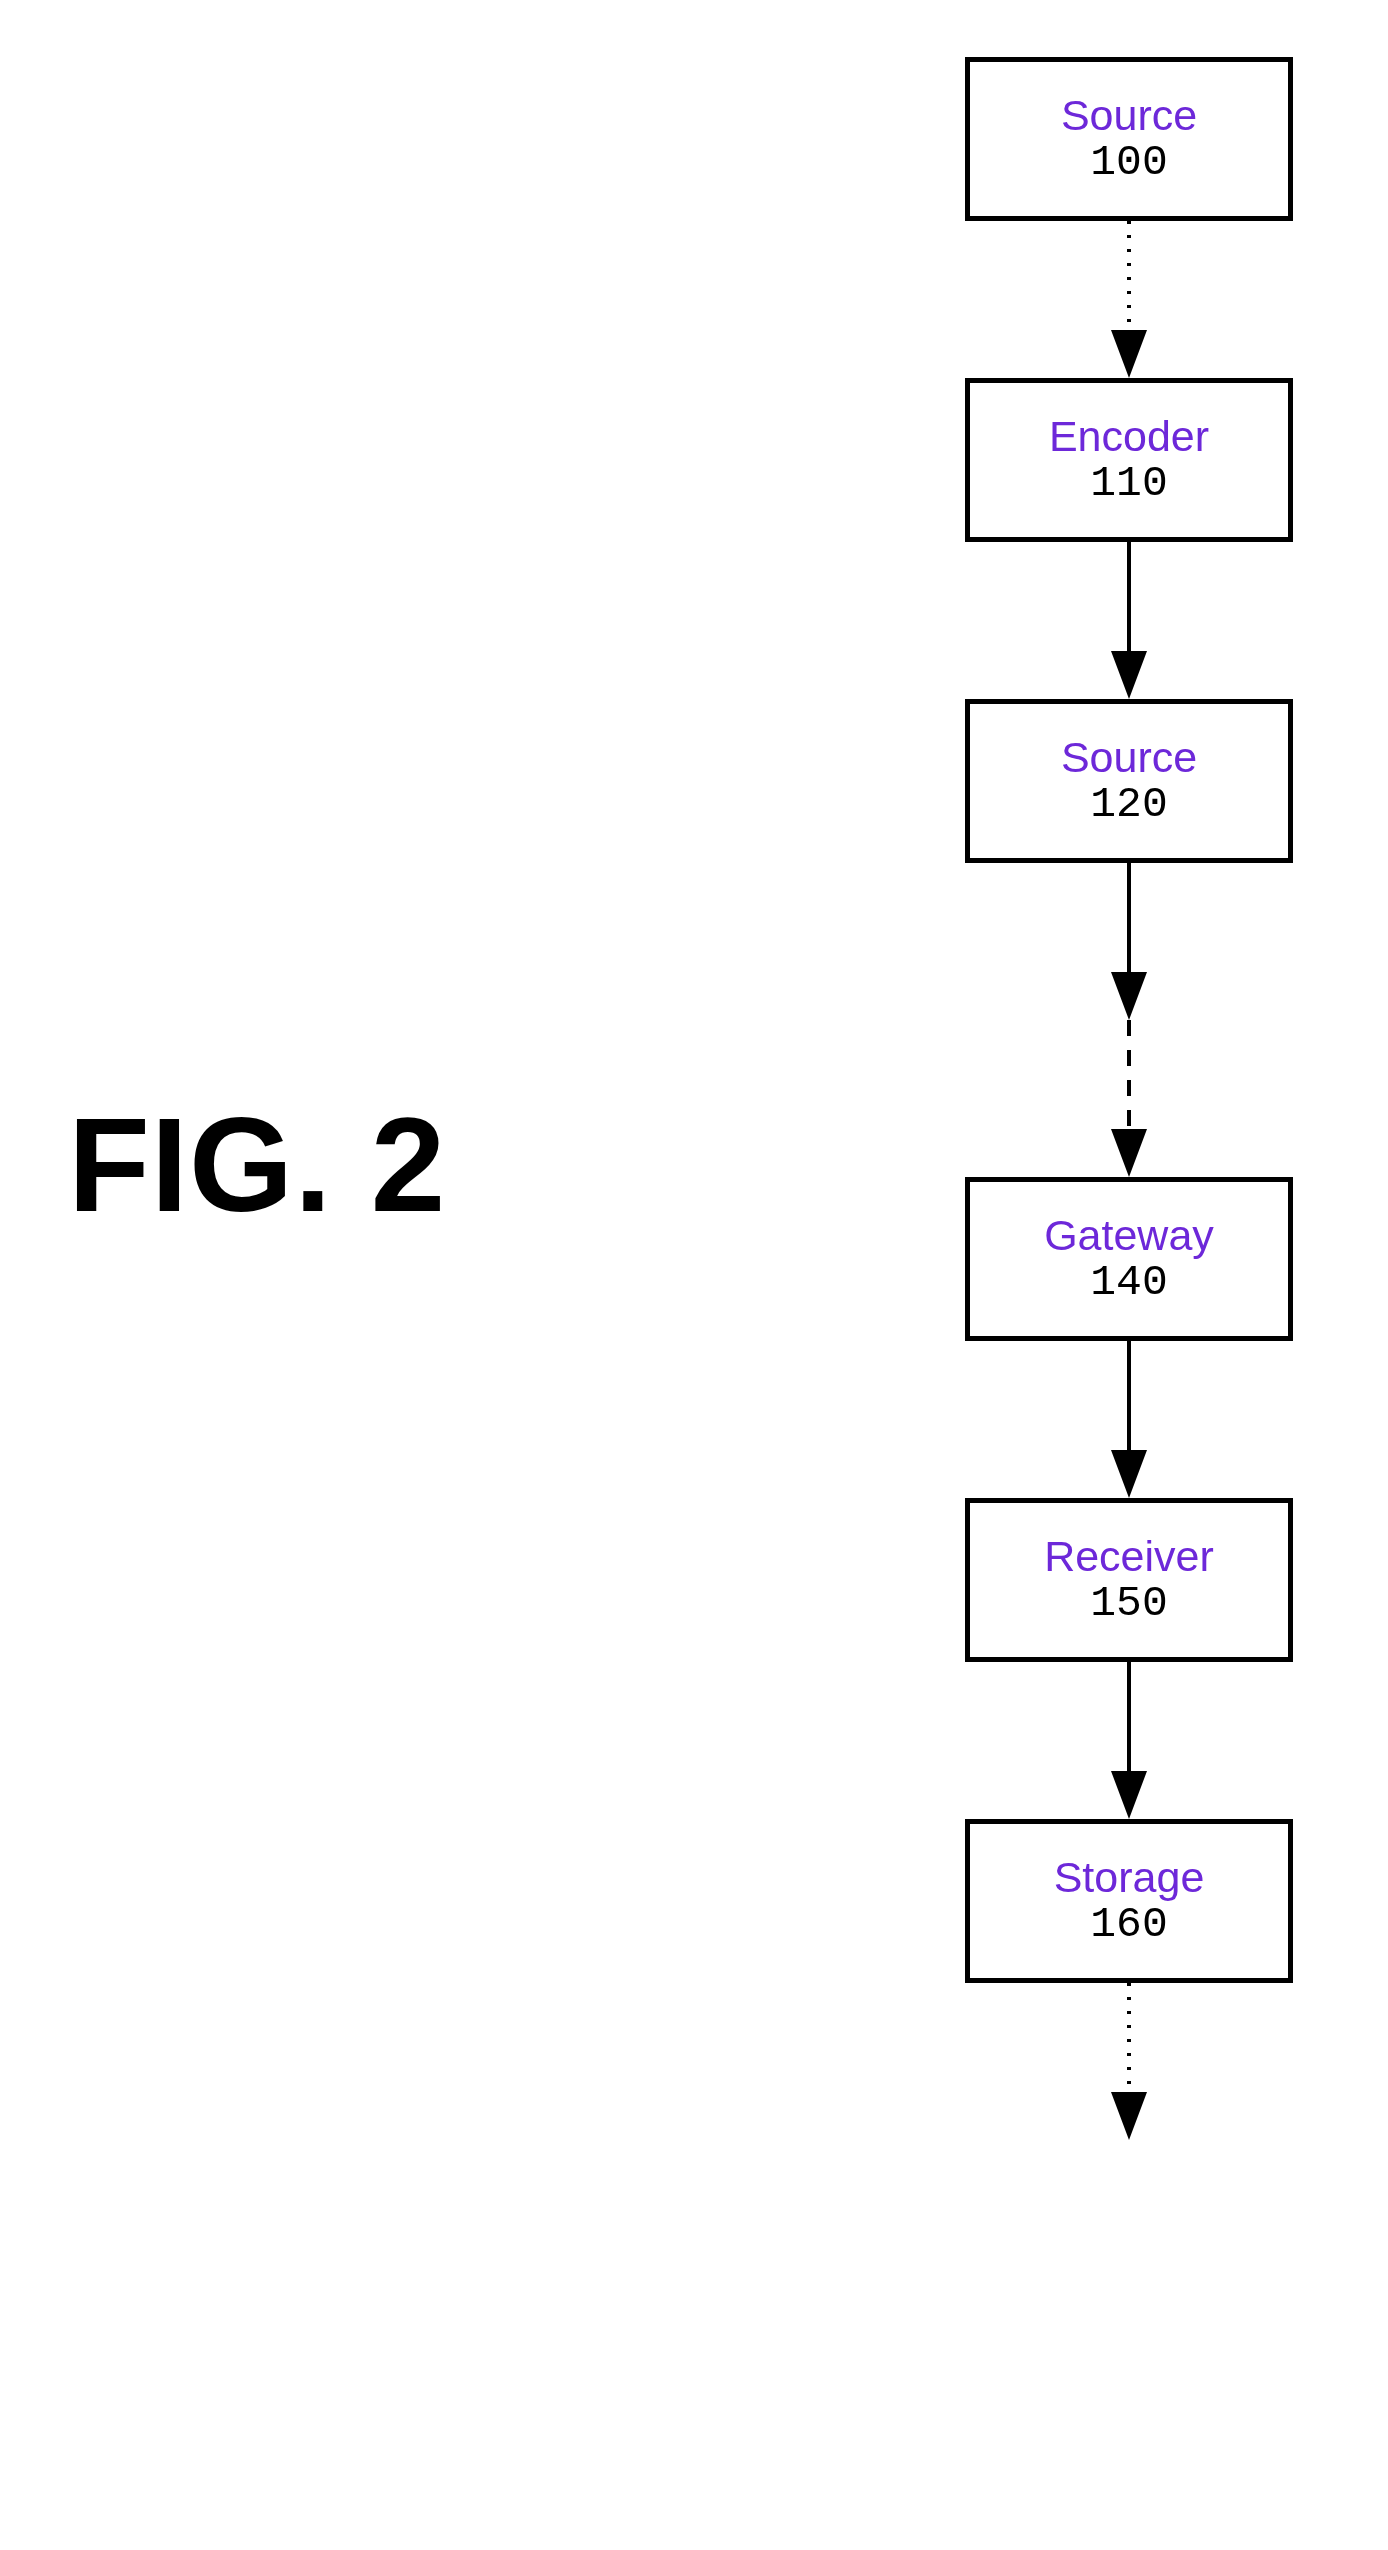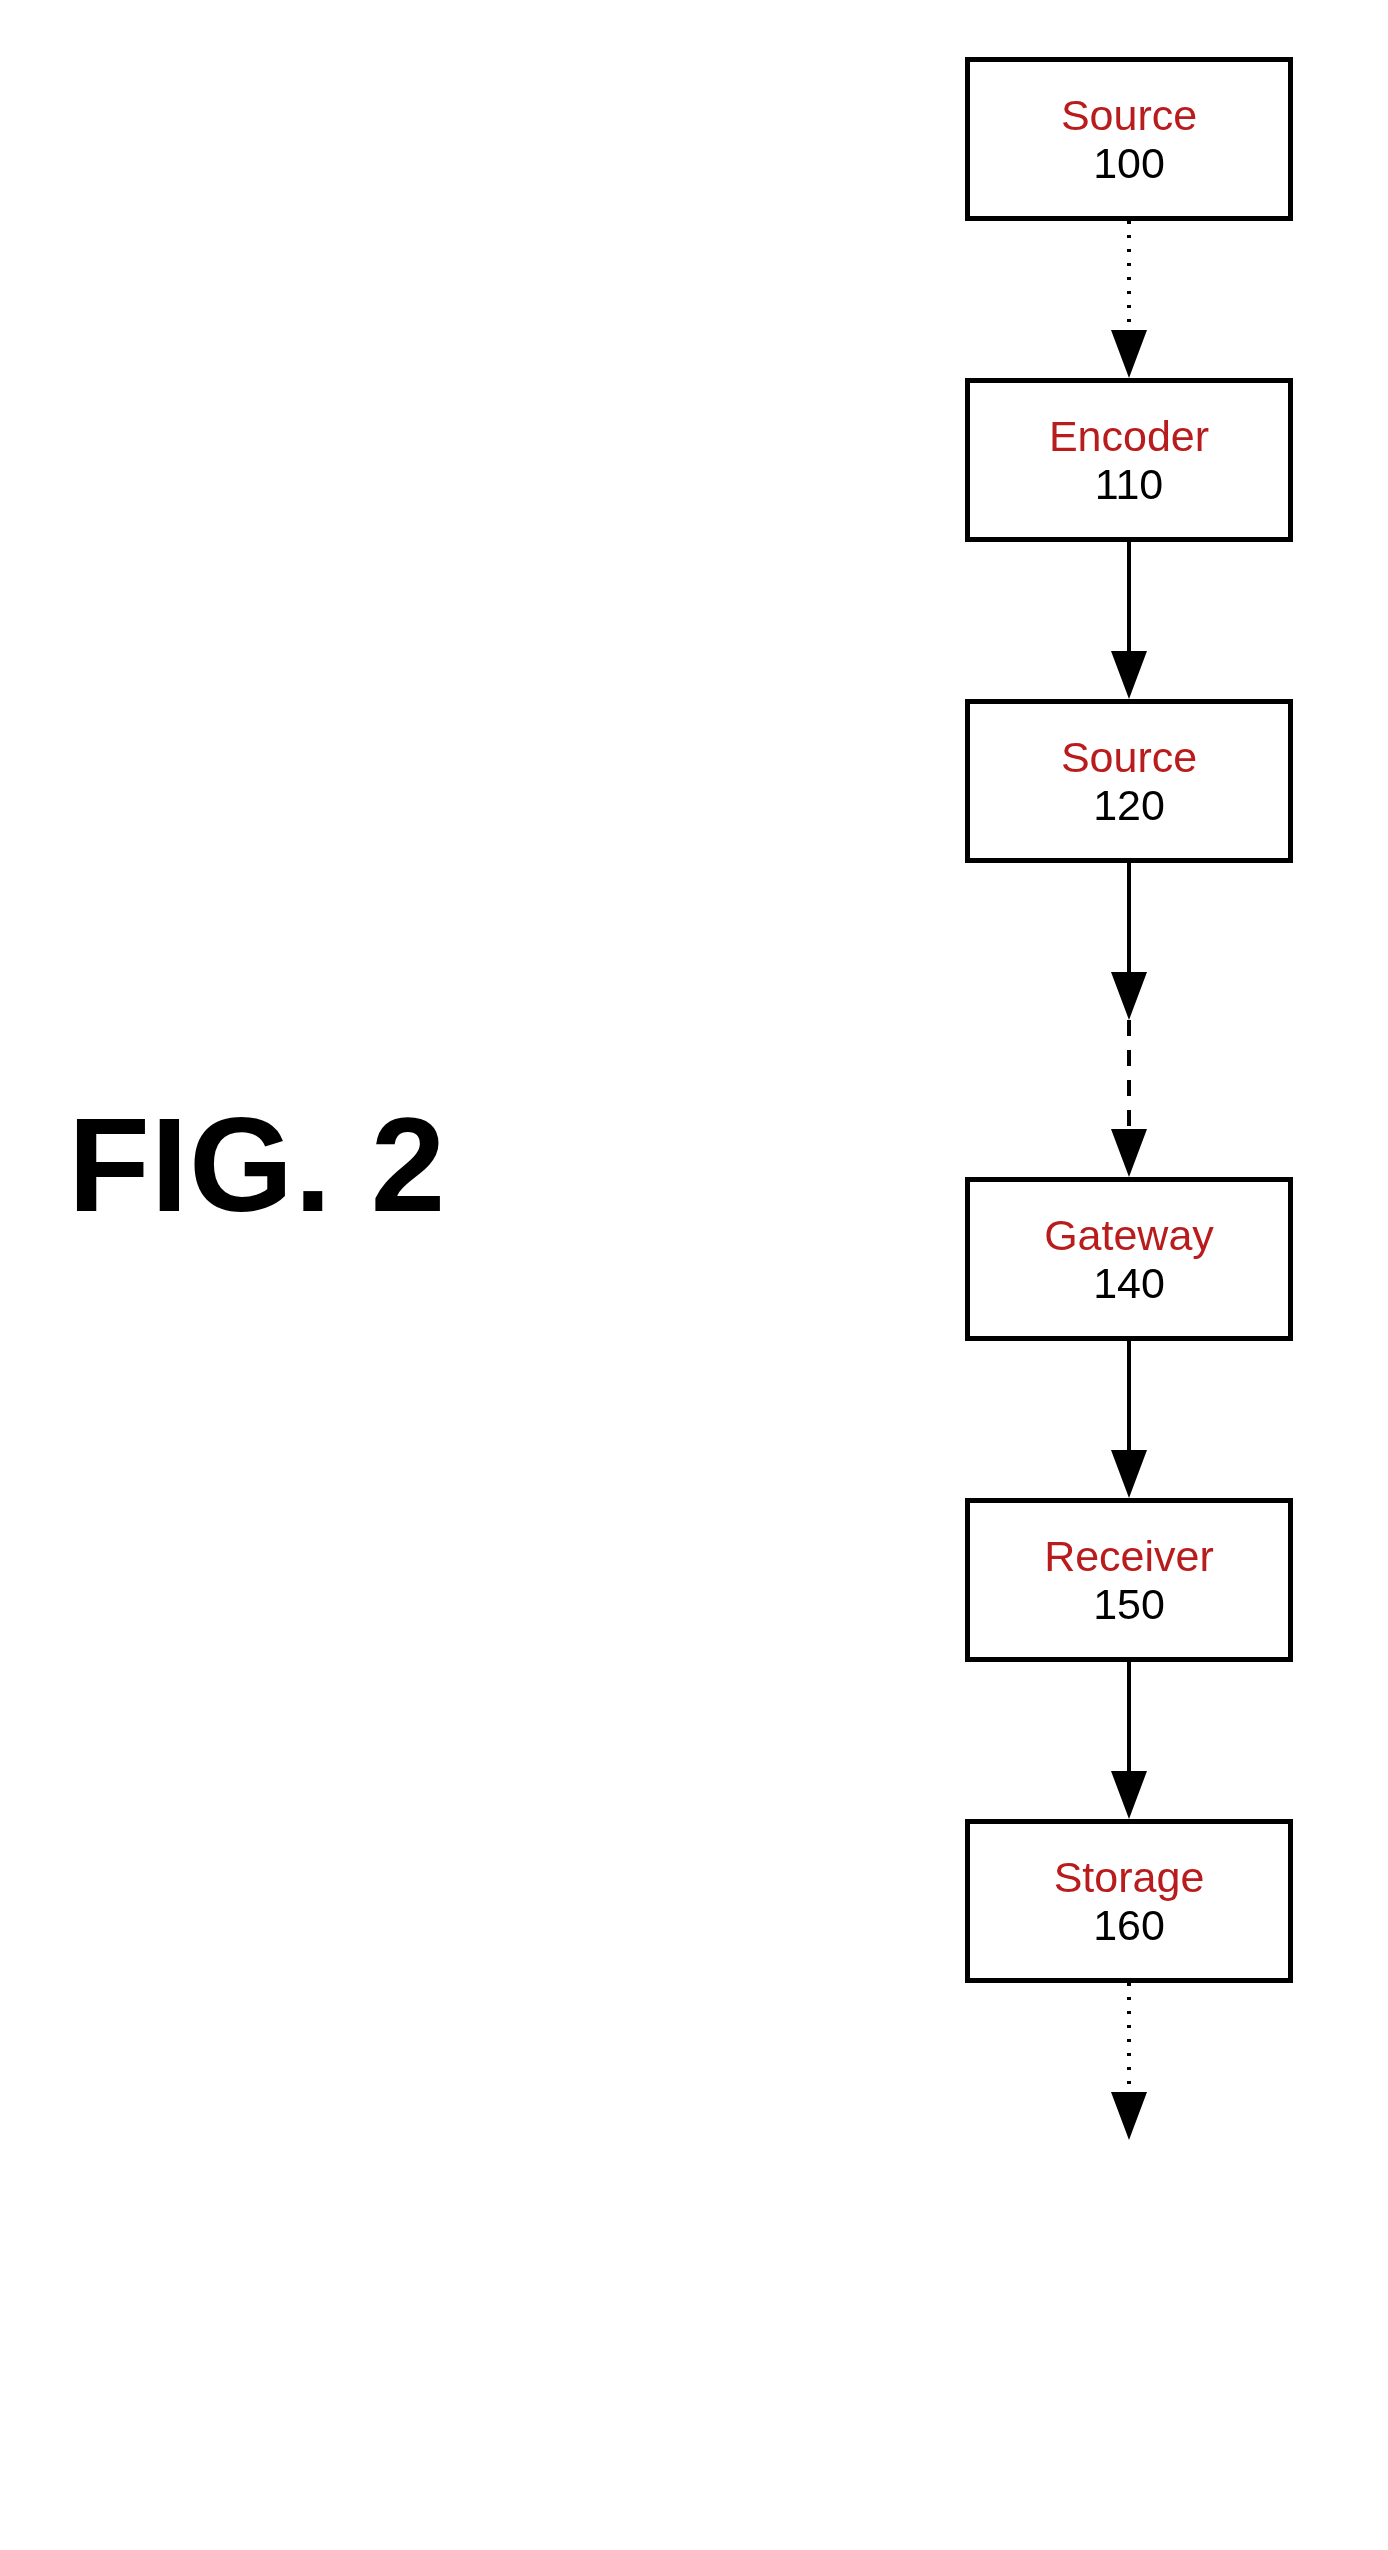--- a/index.html
+++ b/index.html
@@ -51,32 +51,32 @@
     background: #ffffff;
     display: flex;
     flex-direction: column;
     align-items: center;
     justify-content: center;
   }
 
   .node-label {
     font-size: 43px;
     line-height: 1.12;
-    color: #b91c1c;
+    color: #6d28d9;
     text-align: center;
     white-space: nowrap;
     font-family: "Liberation Sans", sans-serif;
   }
   .node-ref {
     font-size: 43px;
     line-height: 1.12;
     color: #000000;
     text-align: center;
     white-space: nowrap;
-    font-family: Liberation Sans, sans-serif;
+    font-family: Liberation Mono, monospace;
   }
 
   
   .flow-connector {
     position: relative;
     width: 328px;
     height: 157px;
     display: block;
   }
   .flow-connector svg {

